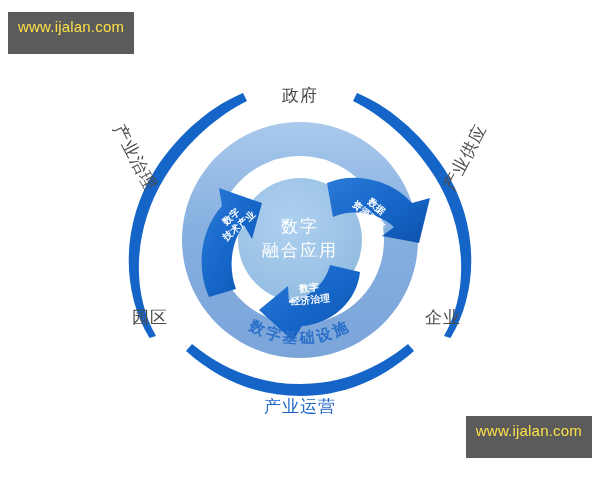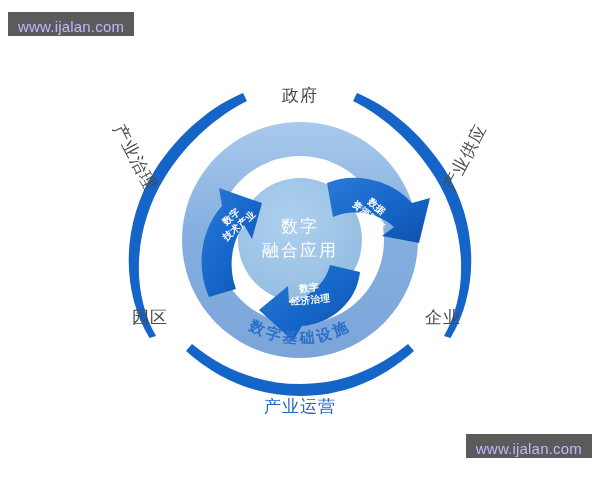--- a/index.html
+++ b/index.html
@@ -12,26 +12,26 @@
     height: 480px;
     position: relative;
     overflow: hidden;
     font-family: "DejaVu Sans", "Liberation Sans", sans-serif;
   }
 
   
   .watermark {
     position: absolute;
     background: #5b5b5b;
-    color: #c4b5fd;
+    color: #fde047;
     font-family: "Liberation Sans", "DejaVu Sans", sans-serif;
     font-size: 15px;
     letter-spacing: 0.2px;
     line-height: 1;
-    padding: 7px 10px 2px 10px;
+    padding: 7px 10px 20px 10px;
     white-space: nowrap;
   }
   .watermark.top-left { left: 8px;  top: 12px; }
   .watermark.bottom-right { right: 8px; bottom: 22px; }
 
   
   #diagram-stage {
     position: absolute;
     left: 0;
     top: 0;

